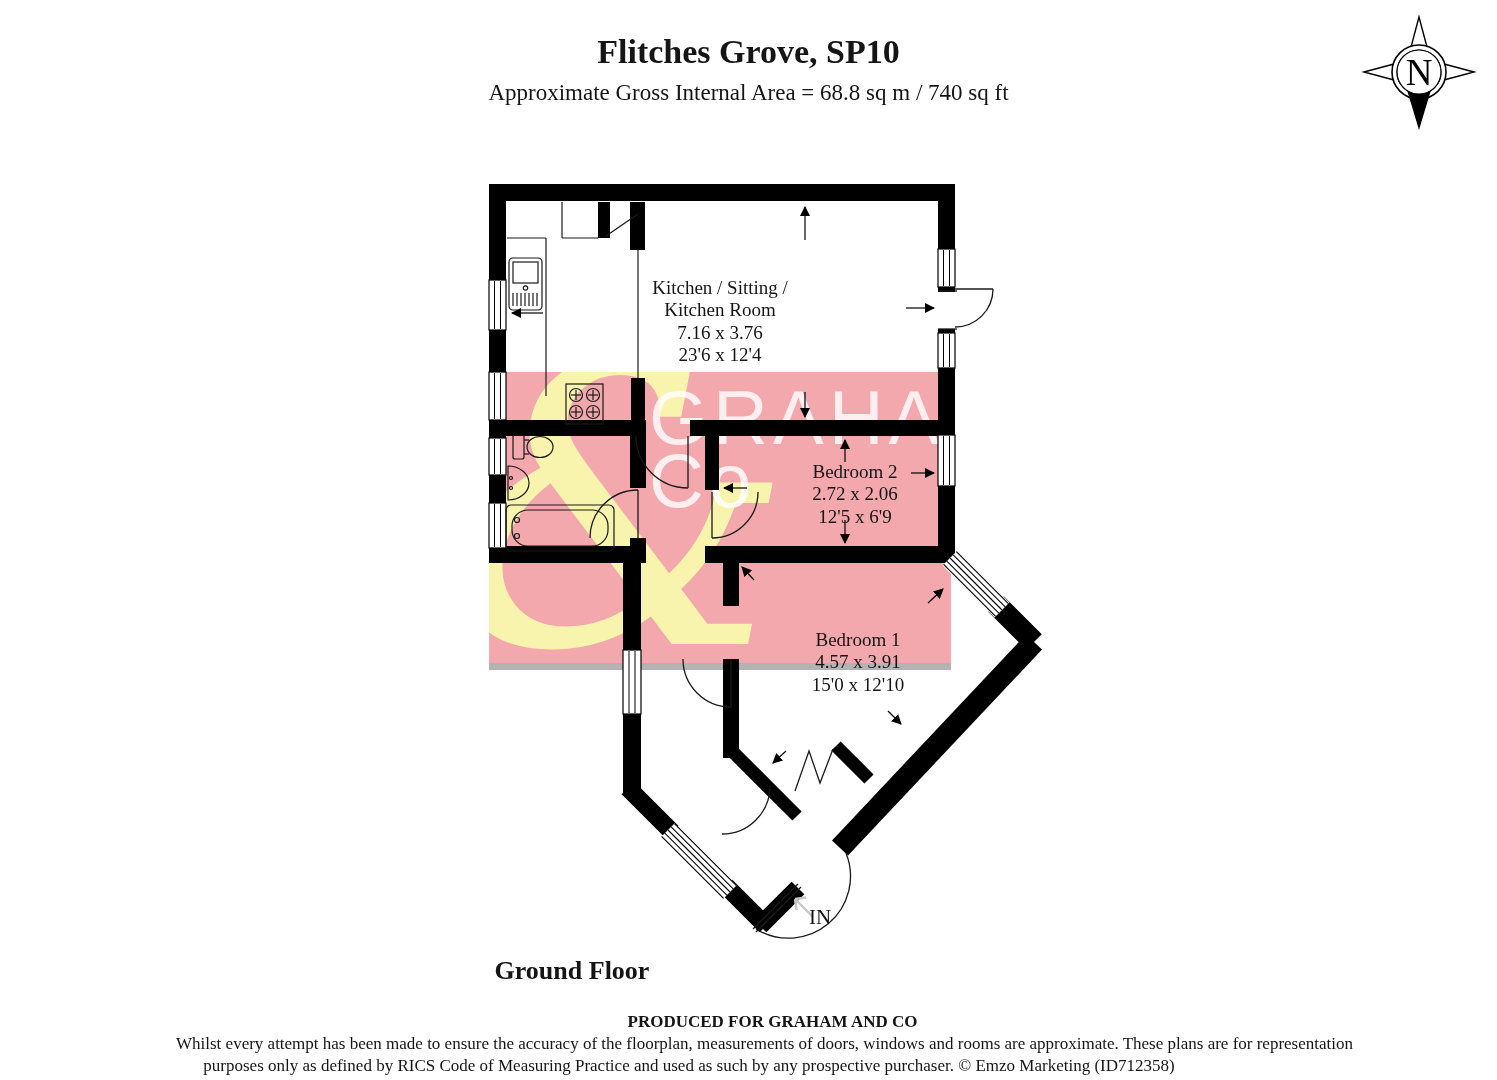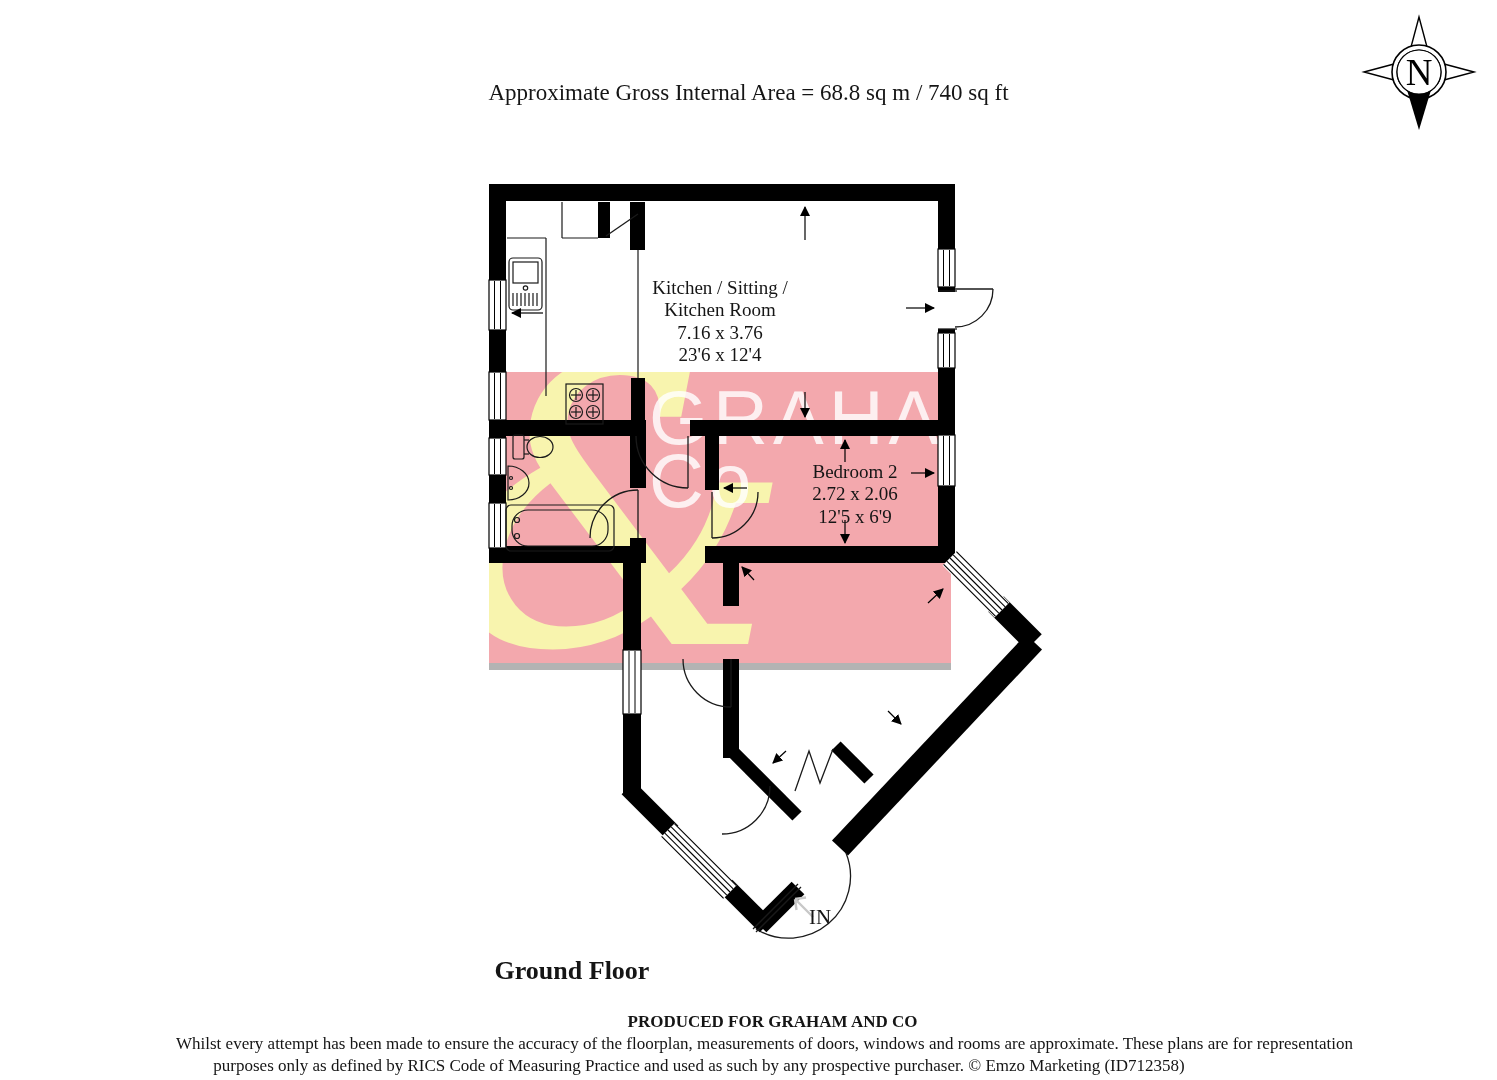--- a/index.html
+++ b/index.html
@@ -6,38 +6,39 @@
   #stage{position:relative;width:1497px;height:1080px;background:#ffffff;overflow:hidden;
          font-family:"Liberation Serif",serif;color:#111;}
   .lbl{position:absolute;text-align:center;color:#151515;line-height:1.18;}
   .room-label{font-size:19px;}
   #title{left:0;top:32px;width:1497px;font-size:34px;font-weight:bold;}
   #subtitle{left:0;top:79px;width:1497px;font-size:23px;}
   #floor-label{left:452px;top:956px;width:240px;font-size:26px;font-weight:bold;}
   #in-label{left:780px;top:905px;width:80px;font-size:21px;}
   #footer1{left:6px;top:1012px;width:1497px;font-size:17px;font-weight:bold;margin-left:18px;}
   #footer2{left:0;top:1034px;width:1497px;font-size:17px;padding-left:16px;}
-  #footer3{left:0;top:1056px;width:1378px;font-size:17px;padding-left:10px;}
+  #footer3{left:0;top:1056px;width:1378px;font-size:17px;}
   #kitchen-label{left:600px;top:277px;width:240px;}
   #bed2-label{left:755px;top:461px;width:200px;}
   #bed1-label{left:758px;top:629px;width:200px;}
   #watermark{position:absolute;left:489px;top:372px;width:462px;height:291px;
              background:#f3a8ad;border-bottom:7px solid #b3b3b3;overflow:hidden;z-index:1;}
   #wm-amp{position:absolute;left:-42px;top:-58px;font-family:"DejaVu Serif",serif;
           font-style:italic;font-size:390px;line-height:390px;color:#f8f4ae;}
   #wm-text{position:absolute;left:160px;top:14px;font-family:"Liberation Sans",sans-serif;
            font-size:76px;line-height:63px;letter-spacing:5px;color:rgba(255,255,255,0.82);}
   #plan-svg{position:absolute;left:0;top:0;z-index:2;}
   .lblwrap{z-index:3;}
 </style>
 </head>
 <body>
 
 <div id="stage">
 
+  <div class="lbl lblwrap" id="title">Flitches Grove, SP10</div>
   <div class="lbl lblwrap" id="subtitle">Approximate Gross Internal Area = 68.8 sq m / 740 sq ft</div>
 
   <div id="watermark">
     <span id="wm-amp">&amp;</span>
     <div id="wm-text">
       <span>GRAHAM</span><br>
       <span>Co</span>
     </div>
   </div>
 
@@ -284,20 +285,25 @@
     <div>Kitchen / Sitting /</div>
     <div>Kitchen Room</div>
     <div>7.16 x 3.76</div>
     <div>23'6 x 12'4</div>
   </div>
   <div class="lbl lblwrap room-label" id="bed2-label">
     <div>Bedroom 2</div>
     <div>2.72 x 2.06</div>
     <div>12'5 x 6'9</div>
   </div>
+  <div class="lbl lblwrap room-label" id="bed1-label">
+    <div>Bedroom 1</div>
+    <div>4.57 x 3.91</div>
+    <div>15'0 x 12'10</div>
+  </div>
 
   <div class="lbl lblwrap" id="in-label">IN</div>
   <div class="lbl lblwrap" id="floor-label">Ground Floor</div>
 
   <div class="lbl lblwrap" id="footer1">PRODUCED FOR GRAHAM AND CO</div>
   <div class="lbl lblwrap" id="footer2">Whilst every attempt has been made to ensure the accuracy of the floorplan, measurements of doors, windows and rooms are approximate. These plans are for representation</div>
   <div class="lbl lblwrap" id="footer3">purposes only as defined by RICS Code of Measuring Practice and used as such by any prospective purchaser. © Emzo Marketing (ID712358)</div>
 </div>
 
 </body></html>

